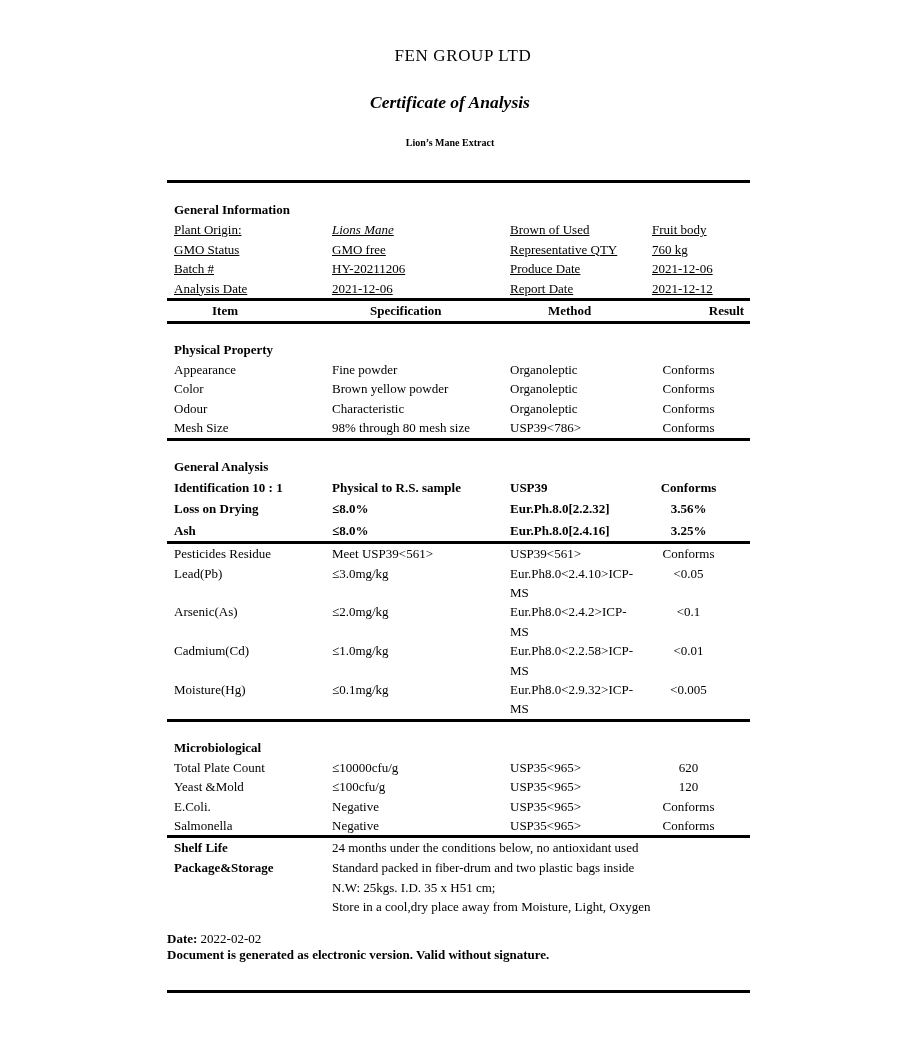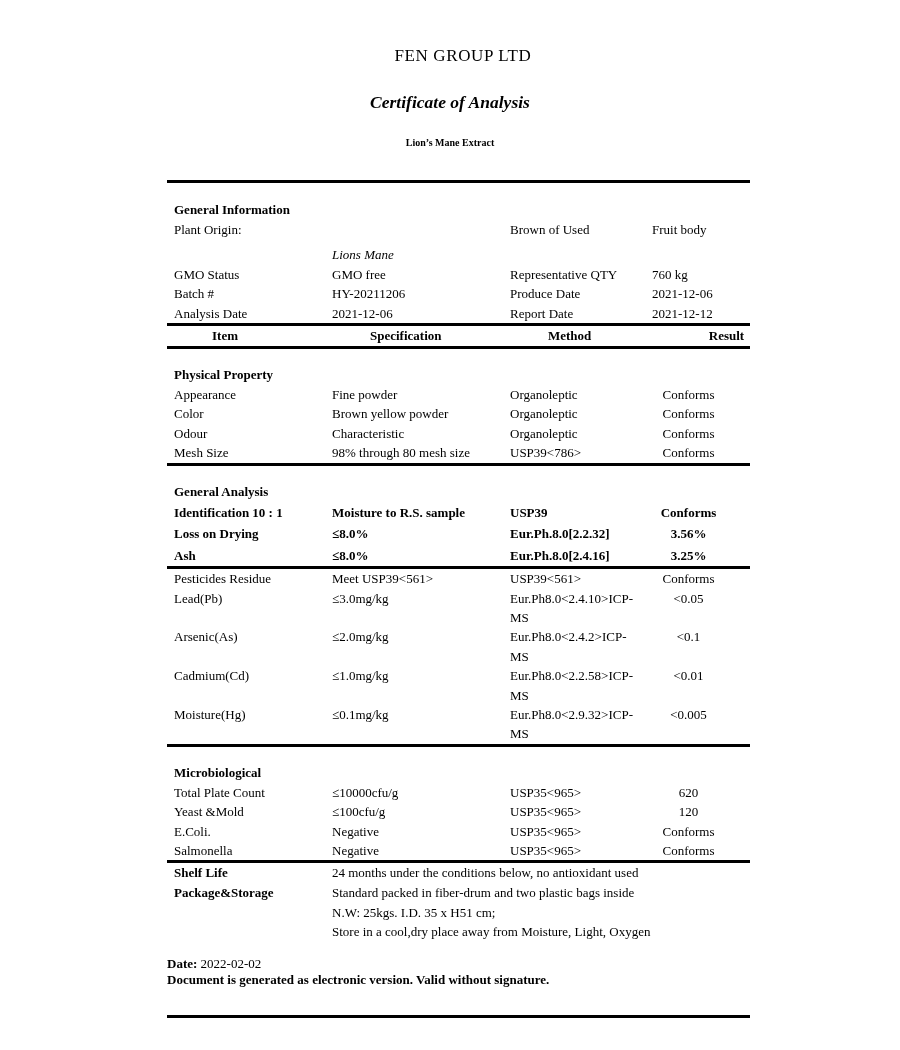--- a/index.html
+++ b/index.html
@@ -43,32 +43,33 @@
     font-weight: bold;
     line-height: 20px;
     padding-left: 7px;
     margin-top: 16px;
   }
   .gi-head { line-height: 21px; }
   .gi-row {
     display: grid;
     grid-template-columns: 165px 178px 142px 98px;
     line-height: 19.5px;
+    text-decoration: underline;
   }
   .gi-row > span:first-child { padding-left: 7px; }
   .trow {
     display: grid;
     grid-template-columns: 165px 178px 117px 123px;
     line-height: 19.4px;
   }
   .trow > span:first-child { padding-left: 7px; }
   .trow .c4 { text-align: center; }
   .trow.tall { line-height: 21.5px; font-weight: bold; }
   .thead { font-weight: bold; line-height: 20px; margin-left: 38px; }
-  .italic { font-style: italic; margin-top: 25px; }
+  .italic { font-style: italic; }
   .storage-row {
     display: grid;
     grid-template-columns: 165px 418px;
     line-height: 19.6px;
   }
   .storage-row > span:first-child { padding-left: 7px; font-weight: bold; }
   .footer {
     width: 583px;
     margin: 14px 0 0 167px;
   }
@@ -153,21 +154,21 @@
       <span>98% through 80 mesh size</span>
       <span>USP39&lt;786&gt;</span>
       <span class="c4">Conforms</span>
     </div>
 
     <div class="rule"></div>
 
     <div class="sec-head">General Analysis</div>
     <div class="trow tall">
       <span>Identification 10 : 1</span>
-      <span>Moisture to R.S. sample</span>
+      <span>Physical to R.S. sample</span>
       <span>USP39</span>
       <span class="c4">Conforms</span>
     </div>
     <div class="trow tall">
       <span>Loss on Drying</span>
       <span>≤8.0%</span>
       <span>Eur.Ph.8.0[2.2.32]</span>
       <span class="c4">3.56%</span>
     </div>
     <div class="trow tall">

